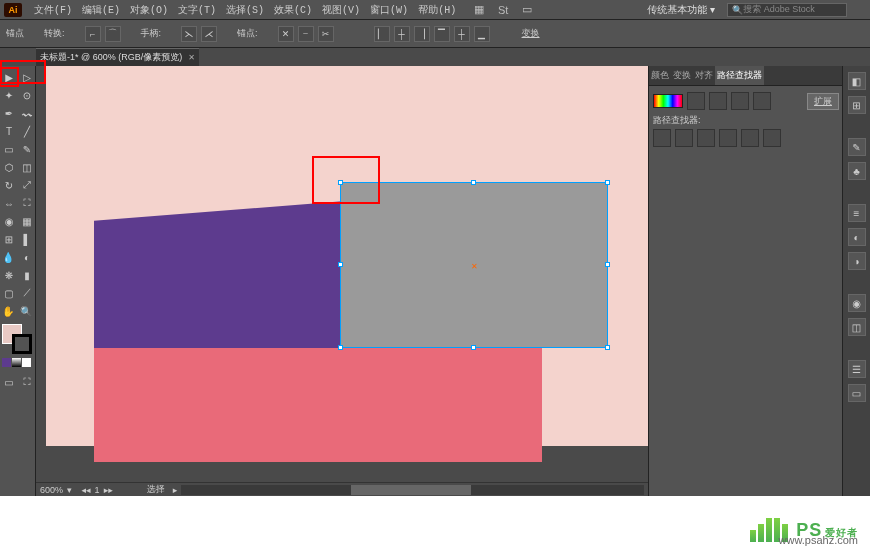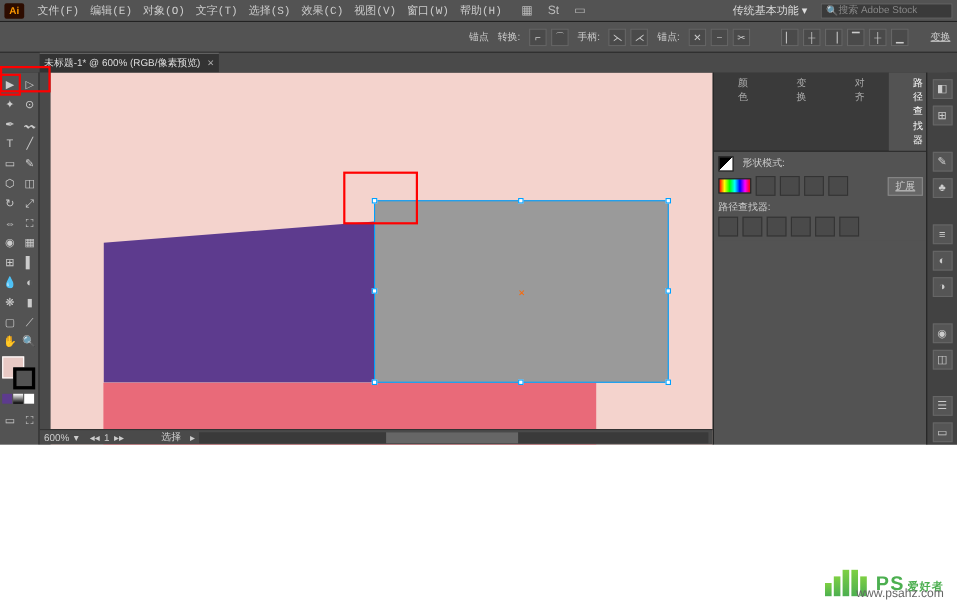--- a/index.html
+++ b/index.html
@@ -10,21 +10,21 @@
       font-family: "Microsoft YaHei", Arial, sans-serif;
       font-size: 10px;
       color: #ccc;
       overflow: hidden;
       position: relative;
     }
     .app {
       position: absolute;
       left: 0; top: 0;
       width: 870px;
-      height: 404px;
+      height: 496px;
       background: #333;
     }
     .menubar {
       height: 20px;
       background: #535353;
       display: flex;
       align-items: center;
       padding-left: 4px;
       gap: 2px;
       border-bottom: 1px solid #222;
@@ -46,21 +46,21 @@
       font-size: 10px;
       cursor: pointer;
       white-space: nowrap;
       font-family: Liberation Mono, monospace;
     }
     .menubar-right {
       margin-left: auto;
       display: flex;
       align-items: center;
       gap: 8px;
-      padding-right: 4px;
+      padding-right: 23px;
     }
     .workspace-sel {
       font-size: 10px;
       padding: 2px 4px;
       color: #ddd;
     }
     .search-box {
       width: 120px;
       height: 14px;
       background: #3a3a3a;
@@ -86,24 +86,23 @@
       font-size: 11px;
     }
 
     .control-bar {
       height: 28px;
       background: #535353;
       border-bottom: 1px solid #222;
       display: flex;
       align-items: center;
       padding: 0 6px;
-      gap: 8px;
+      gap: 20px;
       font-size: 9px;
       color: #ccc;
-      justify-content: flex-end;
     }
     .cb-label { white-space: nowrap; }
     .cb-iconset {
       display: flex;
       gap: 4px;
     }
     .cb-icon {
       width: 16px; height: 16px;
       background: #4a4a4a;
       border: 1px solid #666;
@@ -293,21 +292,21 @@
       border-left: 1px solid #222;
       position: relative;
     }
     .panel-tabs {
       display: flex;
       background: #3a3a3a;
       border-bottom: 1px solid #222;
       font-size: 9px;
     }
     .panel-tab {
-      padding: 3px 22px;
+      padding: 3px 2px;
       color: #aaa;
       cursor: pointer;
     }
     .panel-tab.active {
       background: #535353;
       color: #fff;
     }
     .panel-body {
       padding: 4px;
       background: #535353;
@@ -573,24 +572,20 @@
 
     <div class="right-panels">
       <div style="position:absolute;left:0;top:0;width:194px">
         <div class="panel-tabs">
           <div class="panel-tab">颜色</div>
           <div class="panel-tab">变换</div>
           <div class="panel-tab">对齐</div>
           <div class="panel-tab active">路径查找器</div>
         </div>
         <div class="panel-body">
-          <div class="color-swatches">
-            <div class="csw bw"></div>
-            <span style="margin-left:6px">形状模式:</span>
-          </div>
           <div class="shape-mode-row">
             <div class="spectrum"></div>
             <div class="sm-icon"></div>
             <div class="sm-icon"></div>
             <div class="sm-icon"></div>
             <div class="sm-icon"></div>
             <div class="sm-btn">扩展</div>
           </div>
           <div class="panel-label">路径查找器:</div>
           <div class="shape-mode-row">

